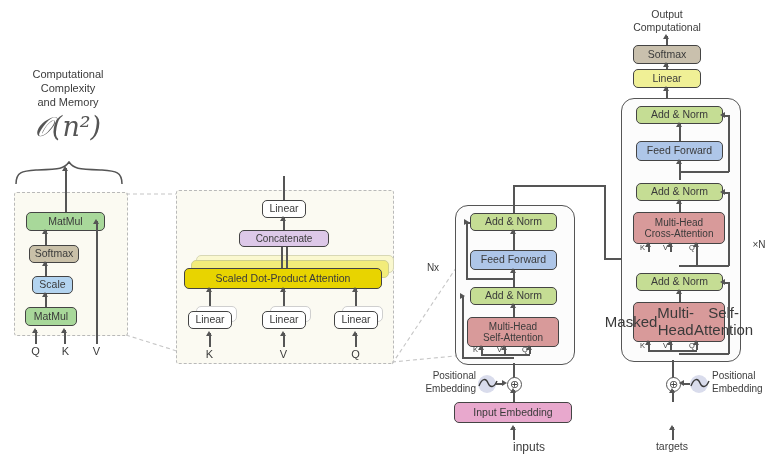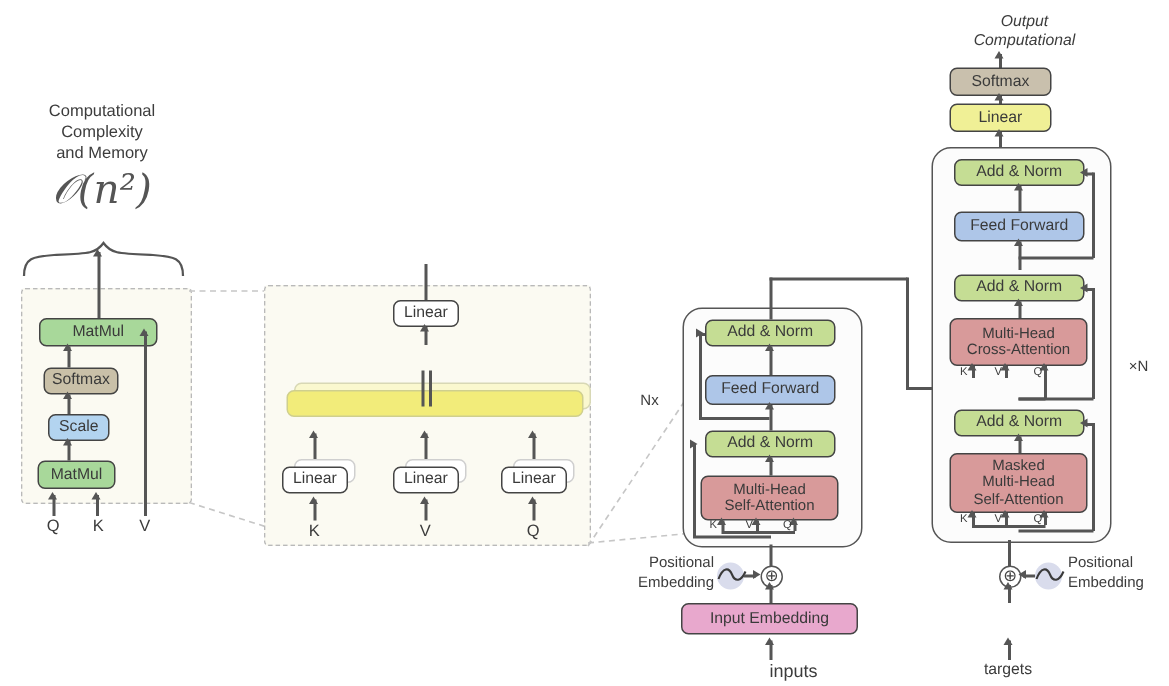--- a/index.html
+++ b/index.html
@@ -107,27 +107,33 @@
 
   <div class="wire vw" style="left:283px;top:176px;height:24px;"></div>
 
   <div class="node" style="left:262px;top:200px;width:44px;height:18px;background:#ffffff;font-size:10.5px;">
     <span>Linear</span>
   </div>
 
   <div class="wire vw" style="left:283px;top:218px;height:12px;"></div>
   <div class="arrow ar-up" style="left:280px;top:216px;"></div>
 
+  <div class="node" style="left:239px;top:230px;width:90px;height:17px;background:#ddc8e8;font-size:10px;">
+    <span>Concatenate</span>
+  </div>
 
   <div class="node" style="left:196px;top:255px;width:198px;height:18px;background:#faf8cf;border-color:#d8d8b5;font-size:0px;"></div>
   <div class="node" style="left:191px;top:260px;width:198px;height:18px;background:#f2ec7a;border-color:#cfcf8e;font-size:0px;"></div>
 
   <div class="wire vw" style="left:281px;top:247px;height:24px;"></div>
   <div class="wire vw" style="left:286px;top:247px;height:24px;"></div>
 
+  <div class="node" style="left:184px;top:268px;width:198px;height:21px;background:#e8d400;font-size:10.5px;">
+    <span>Scaled Dot-Product Attention</span>
+  </div>
 
   <div class="wire vw" style="left:209px;top:289px;height:22px;"></div>
   <div class="arrow ar-up" style="left:206px;top:287px;"></div>
   <div class="wire vw" style="left:283px;top:289px;height:22px;"></div>
   <div class="arrow ar-up" style="left:280px;top:287px;"></div>
   <div class="wire vw" style="left:355px;top:289px;height:22px;"></div>
   <div class="arrow ar-up" style="left:352px;top:287px;"></div>
 
   <div class="node" style="left:196px;top:306px;width:41px;height:16px;background:#fff;border-color:#cfcfcf;"></div>
   <div class="node" style="left:270px;top:306px;width:41px;height:16px;background:#fff;border-color:#cfcfcf;"></div>
@@ -248,21 +254,21 @@
     <span>Input Embedding</span>
   </div>
 
   <div class="wire vw" style="left:513px;top:427px;height:13px;"></div>
   <div class="arrow ar-up" style="left:510px;top:425px;"></div>
 
   <div class="lbl" style="left:499px;top:440px;width:60px;font-size:12px;">
     <span>inputs</span>
   </div>
 
-  <div class="lbl" style="left:628px;top:8px;width:110px;font-size:10.5px;font-style:italic;">
+  <div class="lbl" style="left:612px;top:8px;width:110px;font-size:10.5px;">
     <div>Output</div>
     <div>Computational</div>
   </div>
 
   <div class="wire vw" style="left:666px;top:36px;height:12px;"></div>
   <div class="arrow ar-up" style="left:663px;top:34px;"></div>
 
   <div class="node" style="left:633px;top:45px;width:68px;height:19px;background:#c9c0ad;font-size:10.5px;">
     <span>Softmax</span>
   </div>
@@ -335,21 +341,21 @@
   <div class="tinylbl" style="left:689px;top:243px;">
     <span>Q</span></div>
 
   <div class="node" style="left:636px;top:273px;width:87px;height:18px;background:#c5dd94;font-size:10.5px;">
     <span>Add &amp; Norm</span>
   </div>
 
   <div class="wire vw" style="left:679px;top:291px;height:11px;"></div>
   <div class="arrow ar-up" style="left:676px;top:289px;"></div>
 
-  <div class="node" style="left:633px;top:302px;width:92px;height:40px;background:#d89a9a;font-size:10px;flex-direction:column;">
+  <div class="node" style="left:633px;top:302px;width:92px;height:40px;background:#d89a9a;font-size:15px;">
     <span>Masked</span>
     <span>Multi-Head</span>
     <span>Self-Attention</span>
   </div>
 
   <div class="wire vw" style="left:728px;top:282px;height:72px;"></div>
   <div class="wire hw" style="left:679px;top:353px;width:50px;"></div>
   <div class="wire hw" style="left:723px;top:282px;width:6px;"></div>
   <div class="arrow ar-left" style="left:720px;top:279px;"></div>
 

